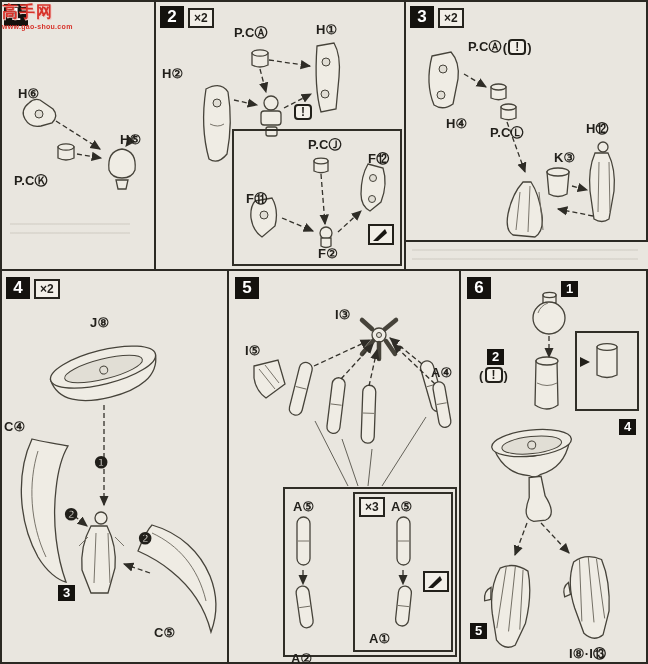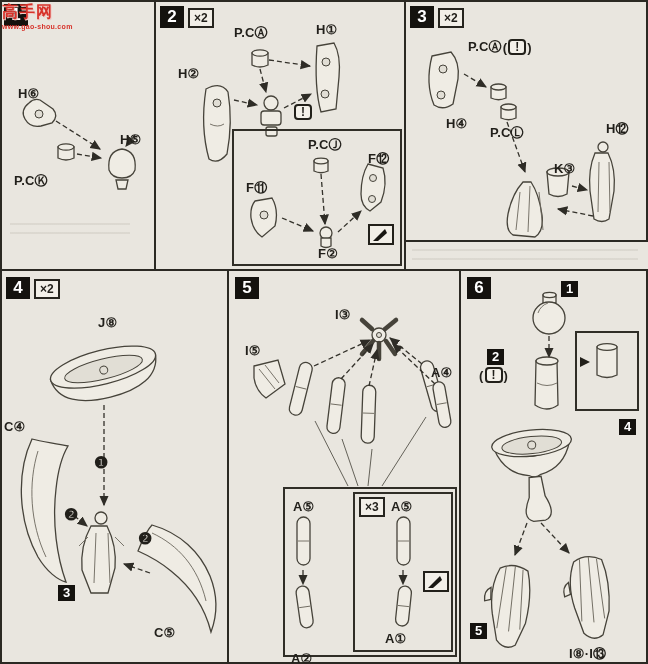--- a/index.html
+++ b/index.html
@@ -138,30 +138,30 @@
         <path class="part" d="M165 236 h10 v8 q-5 3 -10 0 z"></path>
       </g>
       <path class="dash" d="M165 172 L169 222" marker-end="url(#m2)"></path>
       <path class="dash" d="M126 216 L157 229" marker-end="url(#m2)"></path>
       <path class="dash" d="M182 230 L205 209" marker-end="url(#m2)"></path>
     </svg>
     <span class="badge" style="left:4px;top:4px">2</span>
     <span class="multbox" style="left:32px;top:6px">×2</span>
     <span class="plabel" style="left:78px;top:22px">P.CⒶ</span>
     <span class="plabel" style="left:160px;top:20px">H①</span>
-    <span class="plabel" style="left:22px;top:64px">H②</span>
+    <span class="plabel" style="left:6px;top:64px">H②</span>
     <span class="cautionbox" style="left:138px;top:100px">
       <span class="caution">
           <span>!</span>
         </span>
     </span>
     <div class="subbox" style="left:76px;top:127px;width:170px;height:137px"></div>
     <span class="plabel" style="left:152px;top:134px">P.CⒿ</span>
     <span class="plabel" style="left:212px;top:148px">F⑫</span>
-    <span class="plabel" style="left:90px;top:177px">F⑪</span>
+    <span class="plabel" style="left:90px;top:188px">F⑪</span>
     <span class="plabel" style="left:162px;top:244px">F②</span>
     <span class="knifebox" style="left:212px;top:222px">
       <svg width="18" height="14" viewBox="0 0 18 14">
         <path d="M1 13 L10 4 L13 1 L15 5 L6 13 Z" fill="#191713"></path>
       </svg>
     </span>
   </div>
 
   <div class="panel" style="left:404px;top:0;width:244px;height:242px">
     <svg class="art" width="240" height="238" viewBox="0 0 240 238">
@@ -204,22 +204,22 @@
     <span class="plabel row" style="left:62px;top:36px">
       <span>P.CⒶ</span>
       <span>(</span>
       <span class="caution">
           <span>!</span>
         </span>
       <span>)</span>
     </span>
     <span class="plabel" style="left:40px;top:114px">H④</span>
     <span class="plabel" style="left:84px;top:122px">P.CⓁ</span>
-    <span class="plabel" style="left:148px;top:159px">K③</span>
-    <span class="plabel" style="left:200px;top:118px">H⑫</span>
+    <span class="plabel" style="left:148px;top:148px">K③</span>
+    <span class="plabel" style="left:180px;top:118px">H⑫</span>
   </div>
 
   <div class="panel" style="left:0;top:269px;width:229px;height:395px">
     <svg class="art" width="225" height="391" viewBox="0 0 225 391">
       <defs>
         <marker id="m4" viewBox="0 0 10 10" markerWidth="9" markerHeight="9" refX="8" refY="5" orient="auto">
           <path d="M0 1 L9 5 L0 9 z" fill="#2e2c26"></path>
         </marker>
       </defs>
       <g transform="rotate(-14 102 100)">
@@ -241,21 +241,21 @@
       </g>
       <g>
         <path class="part" d="M150 254 C178 262 198 281 208 305 C216 325 215 345 209 361 C203 337 189 316 169 300 C157 290 145 284 136 280 C140 270 144 260 150 254 z"></path>
         <path class="thin" d="M150 262 C176 274 196 296 204 330"></path>
       </g>
       <path class="dash" d="M66 240 L85 255" marker-end="url(#m4)"></path>
       <path class="dash" d="M148 302 L122 293" marker-end="url(#m4)"></path>
     </svg>
     <span class="badge" style="left:4px;top:6px">4</span>
     <span class="multbox" style="left:32px;top:8px">×2</span>
-    <span class="plabel" style="left:96px;top:44px">J⑧</span>
+    <span class="plabel" style="left:88px;top:44px">J⑧</span>
     <span class="plabel" style="left:2px;top:148px">C④</span>
     <span class="seqnum" style="left:92px;top:182px">❶</span>
     <span class="seqnum" style="left:62px;top:234px">❷</span>
     <span class="seqnum" style="left:136px;top:258px">❷</span>
     <span class="sq" style="left:56px;top:314px">3</span>
     <span class="plabel" style="left:152px;top:354px">C⑤</span>
   </div>
 
   <div class="panel" style="left:227px;top:269px;width:234px;height:395px">
     <svg class="art" width="230" height="391" viewBox="0 0 230 391">
@@ -325,21 +325,21 @@
     <span class="badge" style="left:6px;top:6px">5</span>
     <span class="plabel" style="left:106px;top:36px">I③</span>
     <span class="plabel" style="left:16px;top:72px">I⑤</span>
     <span class="plabel" style="left:202px;top:94px">A④</span>
     <div class="subbox" style="left:54px;top:216px;width:174px;height:170px"></div>
     <div class="subbox" style="left:124px;top:221px;width:100px;height:160px"></div>
     <span class="multbox" style="left:130px;top:226px">×3</span>
     <span class="plabel" style="left:64px;top:228px">A⑤</span>
     <span class="plabel" style="left:62px;top:380px">A②</span>
     <span class="plabel" style="left:162px;top:228px">A⑤</span>
-    <span class="plabel" style="left:156px;top:360px">A①</span>
+    <span class="plabel" style="left:140px;top:360px">A①</span>
     <span class="knifebox" style="left:194px;top:300px">
       <svg width="18" height="14" viewBox="0 0 18 14">
         <path d="M1 13 L10 4 L13 1 L15 5 L6 13 Z" fill="#191713"></path>
       </svg>
     </span>
   </div>
 
   <div class="panel" style="left:459px;top:269px;width:189px;height:395px">
     <svg class="art" width="185" height="391" viewBox="0 0 185 391">
       <defs>

